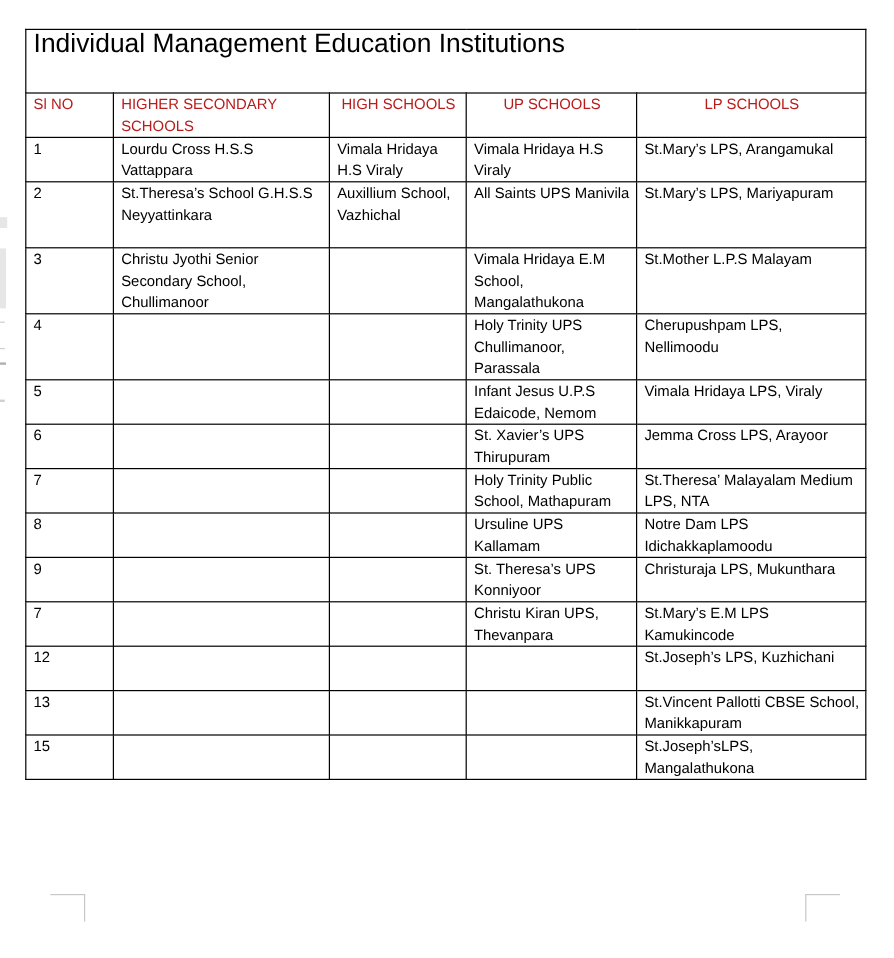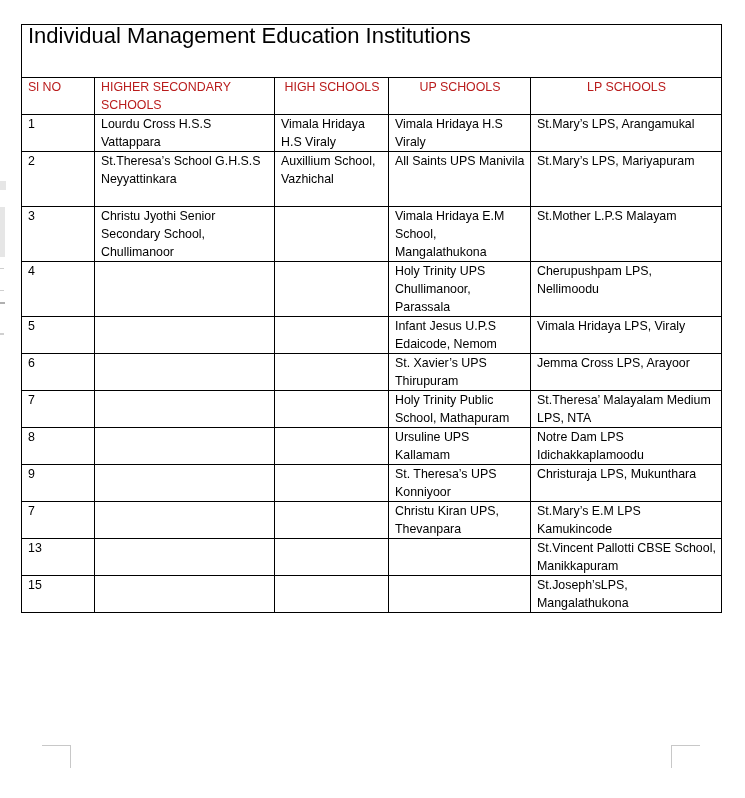--- a/index.html
+++ b/index.html
@@ -120,20 +120,27 @@
         <td>St. Theresa’s UPS Konniyoor</td>
         <td>Christuraja LPS, Mukunthara</td>
       </tr>
       <tr style="height: 36px;">
         <td>7</td>
         <td></td>
         <td></td>
         <td>Christu Kiran UPS, Thevanpara</td>
         <td>St.Mary’s E.M LPS Kamukincode</td>
       </tr>
+      <tr style="height: 37px;">
+        <td>12</td>
+        <td></td>
+        <td></td>
+        <td></td>
+        <td>St.Joseph’s LPS, Kuzhichani</td>
+      </tr>
       <tr style="height: 36px;">
         <td>13</td>
         <td></td>
         <td></td>
         <td></td>
         <td>St.Vincent Pallotti CBSE School, Manikkapuram</td>
       </tr>
       <tr style="height: 36px; margin-top: 16px;">
         <td>15</td>
         <td></td>

